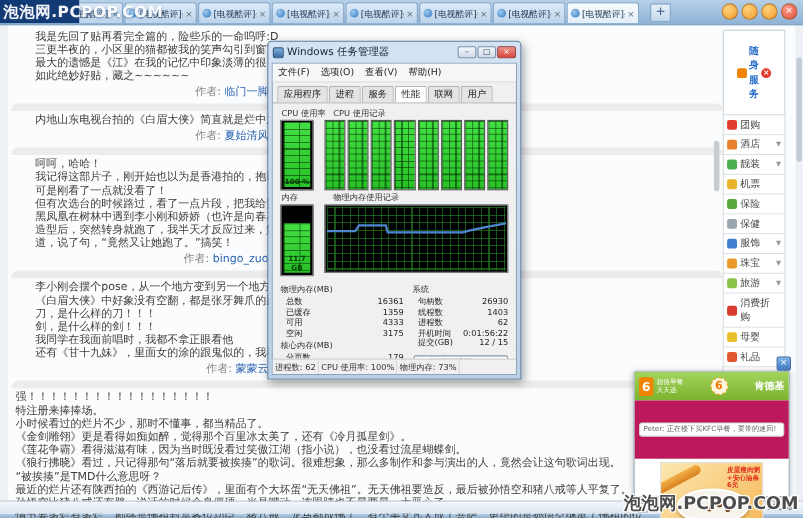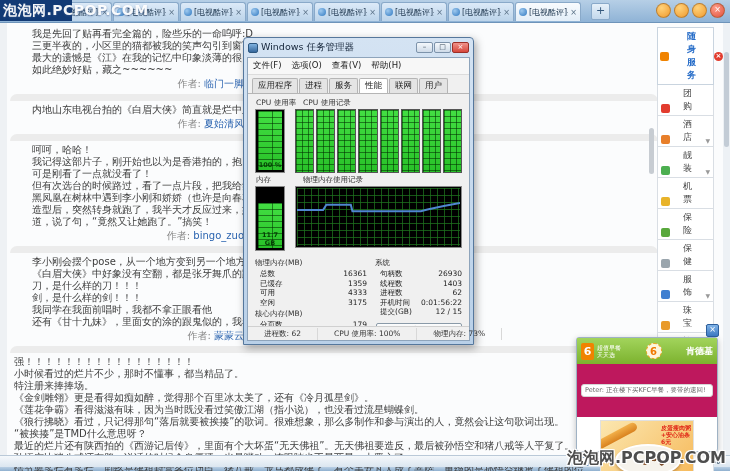--- a/index.html
+++ b/index.html
@@ -80,30 +80,30 @@
   .stats{display:flex;gap:8px;margin-top:5px;font-size:7.5px;color:#222}
   .scol1{width:112px;flex:none}
   .scol2{flex:1}
   .sg-title{margin:2px 0 1px;color:#333}
   .srow{display:flex;justify-content:space-between;line-height:9.5px;padding-left:5px}
   .rm-btn{margin:6px 0 0 auto;display:block;width:86px;height:13px;font-size:7.5px;box-sizing:border-box;
           border:1px solid #8a9aa8;border-radius:2px;background:linear-gradient(#fdfdfd,#dfe5ea);
           color:#223;text-align:center;line-height:11px}
   .tm-status{position:absolute;left:0;right:0;bottom:0;height:13px;background:#f0f0f0;border-top:1px solid #d0d0d0;
              display:flex;align-items:center;font-size:7.5px;color:#333}
-  .tm-status span{padding:0 16px;border-right:1px solid #d8d8d8;line-height:12px;white-space:nowrap}
+  .tm-status span{padding:0 2px;border-right:1px solid #d8d8d8;line-height:12px;white-space:nowrap}
 
   
   .sidebar{position:absolute;left:657px;top:27px;width:57px;z-index:20;font-size:9px}
-  .sb-head{display:flex;align-items:center;gap:18px;background:#fff;border:1px solid #c9d4df;
-           padding:2px;color:#2a6fc9;font-weight:bold;box-sizing:border-box}
+  .sb-head{display:flex;align-items:center;gap:2px;background:#fff;border:1px solid #c9d4df;
+           padding:12px;color:#2a6fc9;font-weight:bold;box-sizing:border-box}
   .gicon{width:9px;height:9px;background:#f08300;border-radius:2px;flex:none}
   .sb-close{margin-left:auto;width:9px;height:9px;border-radius:50%;background:#e23c2e;color:#fff;
             font-size:7px;line-height:9px;text-align:center;flex:none}
-  .si{display:flex;align-items:flex-end;gap:13px;background:#fff;border:1px solid #d9dee4;border-top:none;
+  .si{display:flex;align-items:center;gap:3px;background:#fff;border:1px solid #d9dee4;border-top:none;
       padding:2px 3px;color:#444;box-sizing:border-box;cursor:pointer}
   .si i{width:9px;height:9px;border-radius:2px;flex:none}
   .si .arr{margin-left:auto;font-size:6px;color:#999}
   .c1{background:#e23c2e}.c2{background:#e87f2a}.c3{background:#4caf50}.c4{background:#e8b32a}
   .c5{background:#58a83c}.c6{background:#9aa5ad}.c7{background:#3f7fd0}.c8{background:#e89a2a}
   .c9{background:#8bc34a}.c10{background:#d93a2f}.c11{background:#e8c02a}.c12{background:#e2572e}
   .c13{background:#c98fa6}.c14{background:#8d99a3}.c15{background:#e8892a}.c16{background:#8a2c2c}
   .handle{position:absolute;left:649px;top:128px;width:5px;height:46px;background:#c7ccd2;border-radius:3px;z-index:20}
 
   
@@ -254,22 +254,22 @@
         <div class="line">我同学在我面前唱时，我都不拿正眼看他</div>
         <div class="line">还有《甘十九妹》，里面女的涂的跟鬼似的，我看第一眼</div>
         <div class="author"><span>作者:</span> <span class="alink">蒙蒙云</span></div>
       </div>
     </div>
 
     <div>
       <div class="sep"></div>
       <div class="cfull">
         <div class="line">强！！！！！！！！！！！！！！！！！</div>
+        <div class="line">特注册来捧捧场。</div>
         <div class="line">小时候看过的烂片不少，那时不懂事，都当精品了。</div>
-        <div class="line">特注册来捧捧场。</div>
         <div class="line">《金剑雕翎》更是看得如痴如醉，觉得那个百里冰太美了，还有《冷月孤星剑》。</div>
         <div class="line">《莲花争霸》看得滋滋有味，因为当时既没看过笑傲江湖（指小说），也没看过流星蝴蝶剑。</div>
         <div class="line">《狼行拂晓》看过，只记得那句“落后就要被挨揍”的歌词。很难想象，那么多制作和参与演出的人，竟然会让这句歌词出现。</div>
         <div class="line">“被挨揍”是TMD什么意思呀？</div>
         <div class="line">最近的烂片还有陕西拍的《西游记后传》，里面有个大坏蛋“无天佛祖”。无天佛祖要造反，最后被孙悟空和猪八戒等人平复了。</div>
         <div class="line">孙悟空比猪八戒还有胖，说话的时候全身僵硬，光是嘴动，连眼睛也不晃两晃，太恶心了。</div>
         <div class="line">情节要多烂有多烂，剧终是佛祖封赏各位功臣，猪八戒、龙马都成佛了。有个美女凡人成了菩萨。更绝的是孙悟空继承了佛祖的位</div>
       </div>
     </div>
   </div>

